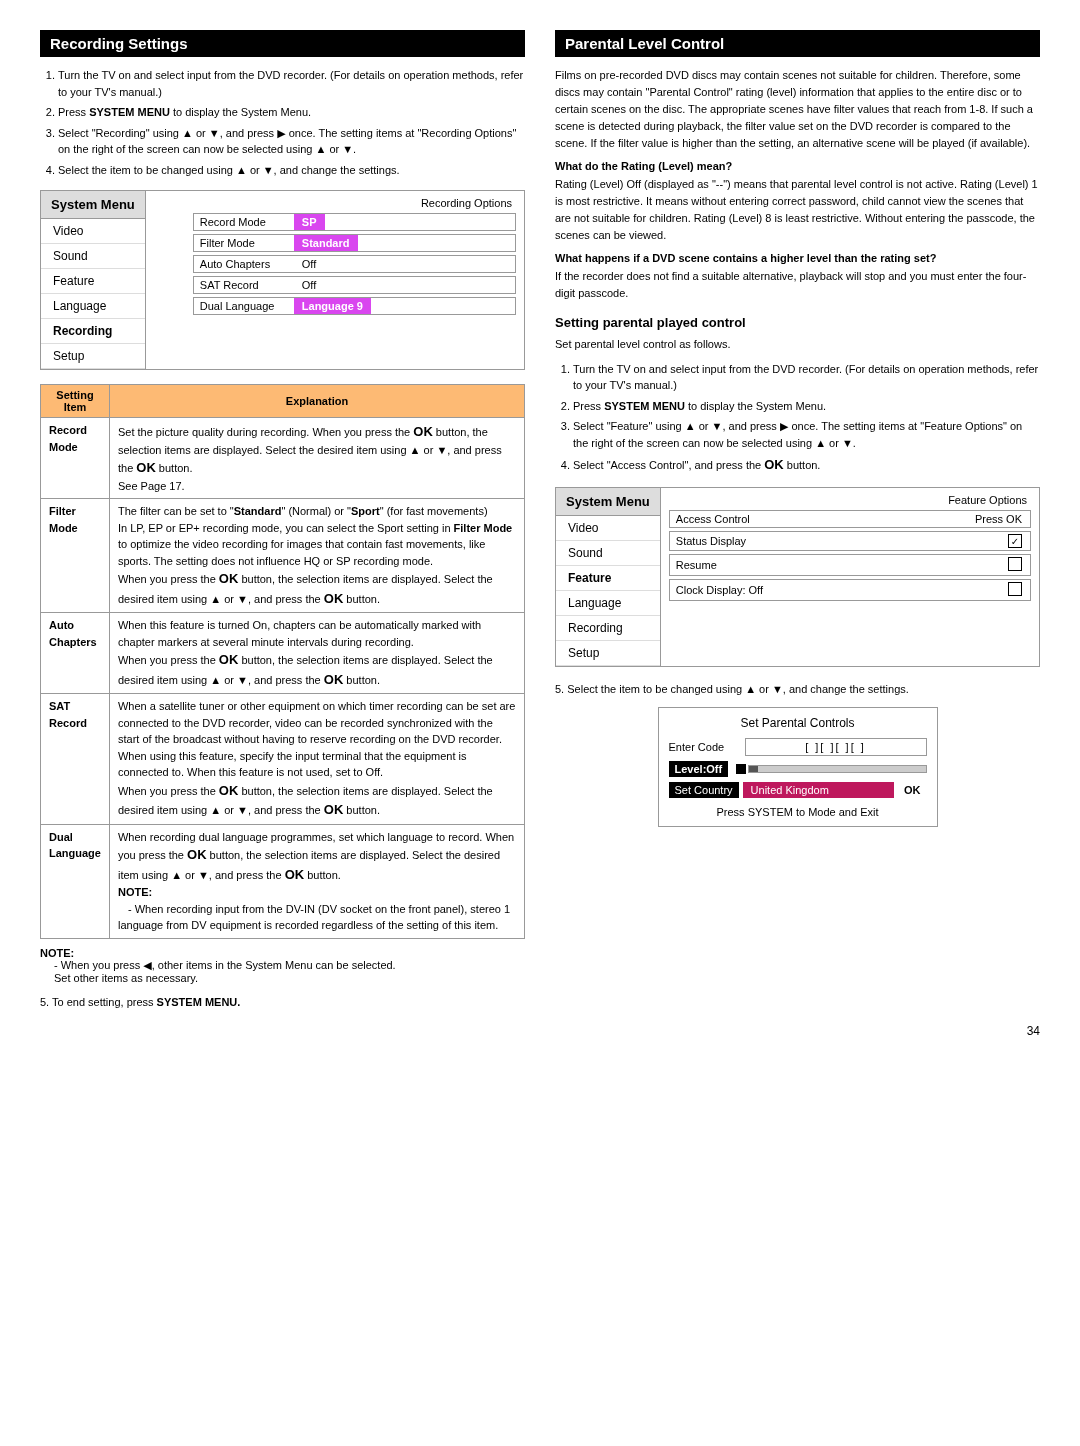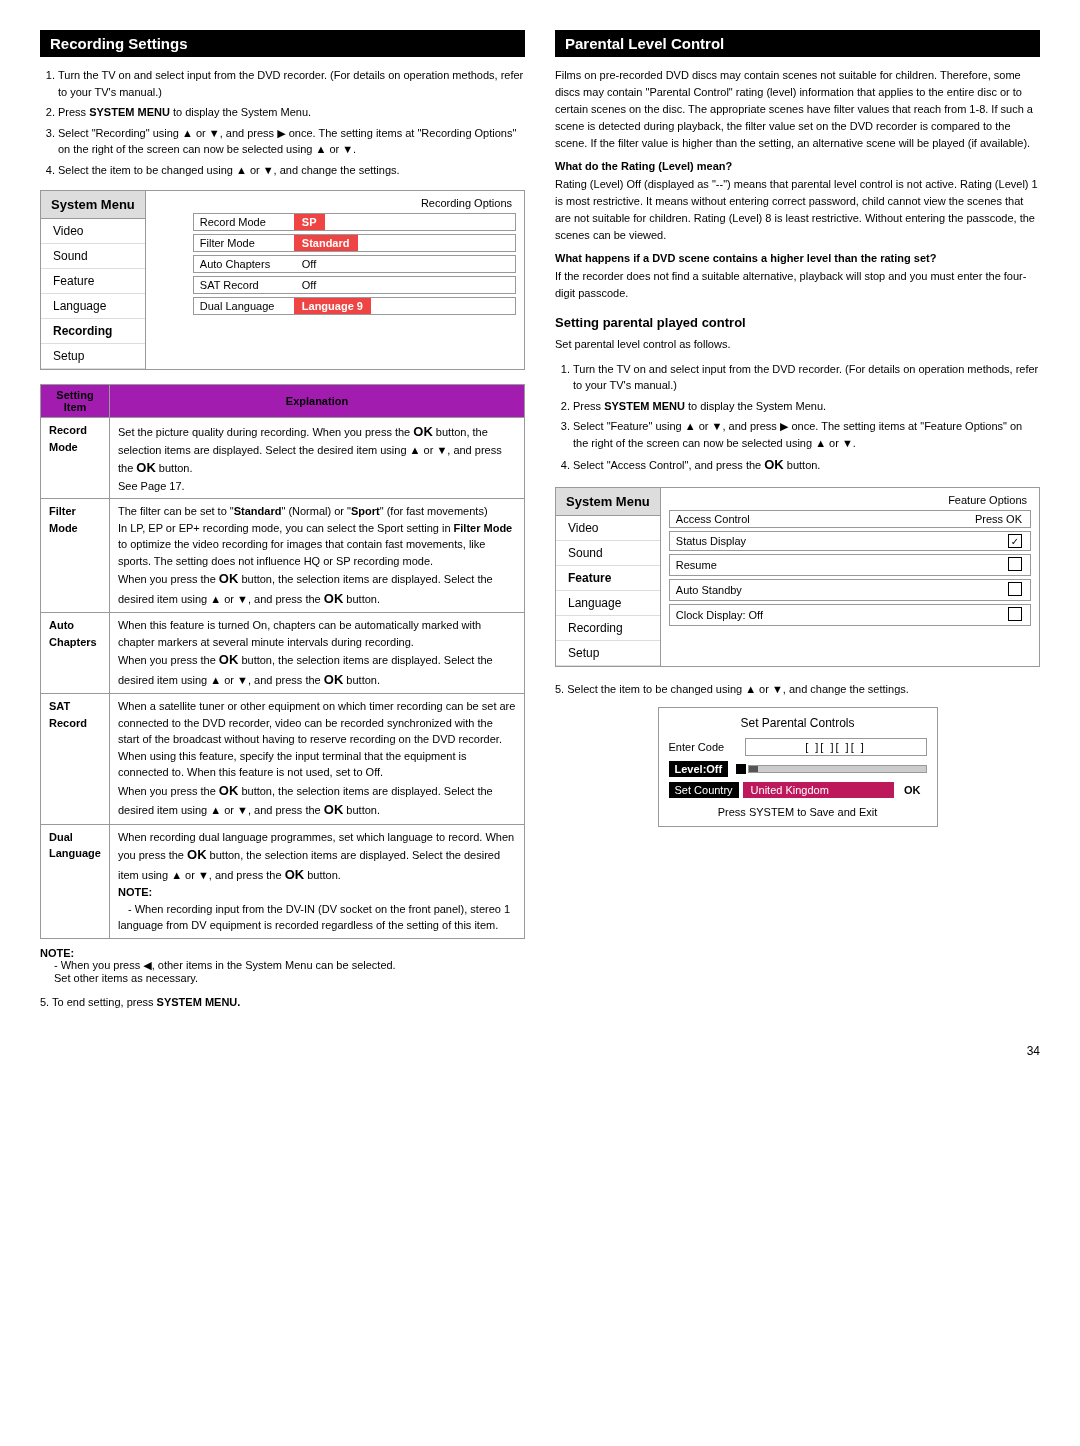--- a/index.html
+++ b/index.html
@@ -95,36 +95,36 @@
       padding: 2px 6px;
       background: #fff;
       min-width: 100px;
     }
     .option-value {
       font-size: 11px;
       padding: 2px 8px;
       background: #fff;
     }
     .option-value.highlight {
-      background: #ef4444;
+      background: #d946ef;
       color: #fff;
       font-weight: bold;
     }
 
     
     .settings-table {
       width: 100%;
       border-collapse: collapse;
       margin-top: 10px;
       font-size: 11px;
     }
     .settings-table th {
       border: 1px solid #999;
       padding: 4px 8px;
-      background: #a21caf;
+      background: #fdba74;
       font-size: 11px;
     }
     .settings-table td {
       border: 1px solid #999;
       padding: 4px 8px;
       vertical-align: top;
       line-height: 1.5;
     }
     .settings-table td:first-child {
       font-weight: bold;
@@ -234,21 +234,21 @@
     }
     .note-label {
       font-weight: bold;
     }
     .note-item {
       padding-left: 14px;
     }
 
     .page-number {
       text-align: right;
-      margin-top: 36px;
+      margin-top: 16px;
       font-size: 12px;
     }
 
     
     .checkbox-checked {
       display: inline-block;
       width: 14px;
       height: 14px;
       border: 1px solid #000;
       background: #fff;
@@ -430,24 +430,20 @@
         </div>
         <div class="feat-option-row">
           <span class="feat-option-label">Status Display</span>
           <span class="feat-option-value"><span class="checkbox-checked">✓</span></span>
         </div>
         <div class="feat-option-row">
           <span class="feat-option-label">Resume</span>
           <span class="feat-option-value"><span class="checkbox-unchecked"></span></span>
         </div>
         <div class="feat-option-row">
-          <span class="feat-option-label">Auto Standby</span>
-          <span class="feat-option-value"><span class="checkbox-unchecked"></span></span>
-        </div>
-        <div class="feat-option-row">
           <span class="feat-option-label">Clock Display: Off</span>
           <span class="feat-option-value"><span class="checkbox-unchecked"></span></span>
         </div>
       </div>
     </div>
 
     <p style="margin-bottom:8px; font-size:11px; line-height:1.5;">5. Select the item to be changed using ▲ or ▼, and change the settings.</p>
 
     <div class="parental-box">
       <div class="parental-box-title">Set Parental Controls</div>
@@ -464,19 +460,19 @@
           <div style="flex:1; height:8px; background: linear-gradient(to right, #555 5%, #ccc 5%); border: 1px solid #999;"></div>
         </div>
       </div>
 
       <div class="parental-row country-row">
         <span class="set-country-btn">Set Country</span>
         <span class="country-value">United Kingdom</span>
         <span class="ok-btn">OK</span>
       </div>
 
-      <div class="press-system">Press SYSTEM to Save and Exit</div>
+      <div class="press-system">Press SYSTEM to Mode and Exit</div>
     </div>
 
   </div>
 </div>
 
 <div class="page-number">34</div>
 
 </body></html>

